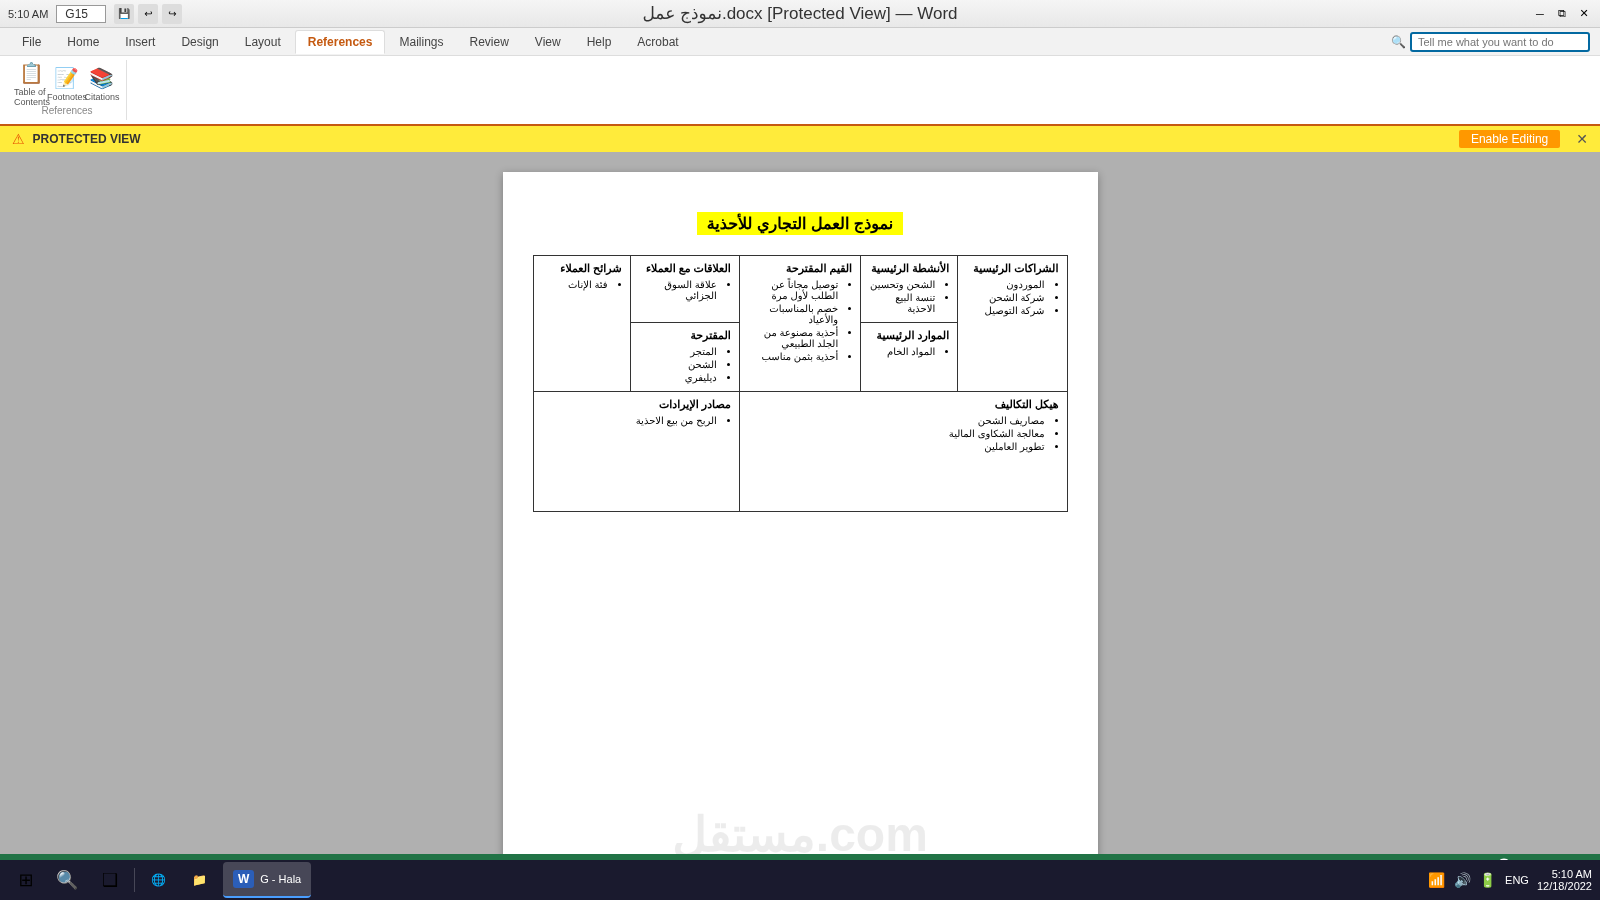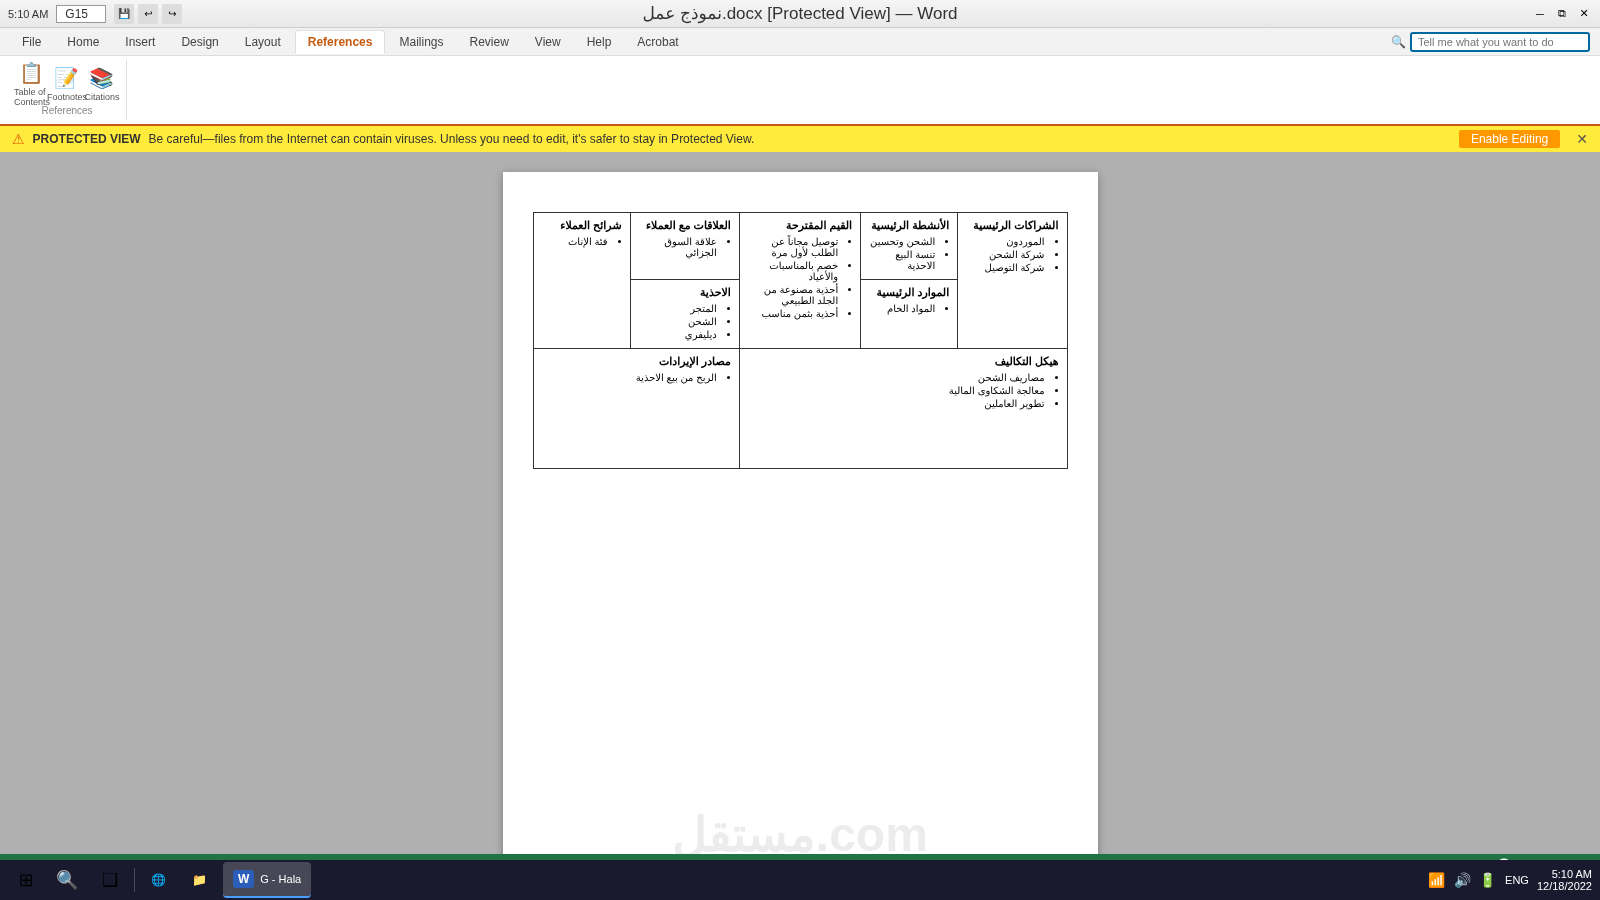--- a/index.html
+++ b/index.html
@@ -276,29 +276,31 @@
           <span>Citations</span>
         </div>
     </div>
     <div class="ribbon-group-label">References</div>
   </div>
 </div>
 
 <div id="protected-view-bar">
   <span class="pv-icon">⚠</span>
   <strong>PROTECTED VIEW</strong>
-  <span>Be careful—files from the Internet can contain viruses. Unless you need to edit, it's safer to stay in Protected View.</span>
   <button id="enable-editing-btn">Enable Editing</button>
   <span class="pv-close">✕</span>
 </div>
 
 <div id="main-area">
   <div id="doc-wrapper">
     <div id="document">
 
+      <div id="doc-title">
+        <h1>نموذج العمل التجاري للأحذية</h1>
+      </div>
 
       <table id="bmc-table">
 
         <tbody>
           <tr>
 
             <td rowspan="2" style="width:18%;">
               <div class="cell-header">الشراكات الرئيسية</div>
               <div class="cell-content">
                 <ul>
@@ -354,21 +356,21 @@
             <td>
               <div class="cell-header">الموارد الرئيسية</div>
               <div class="cell-content">
                 <ul>
                   <li>المواد الخام</li>
                 </ul>
               </div>
             </td>
 
             <td>
-              <div class="cell-header">الاحذية</div>
+              <div class="cell-header">المقترحة</div>
               <div class="cell-content">
                 <ul>
                   <li>المتجر</li>
                   <li>الشحن</li>
                   <li>ديليفري</li>
                 </ul>
               </div>
             </td>
           </tr>
 

